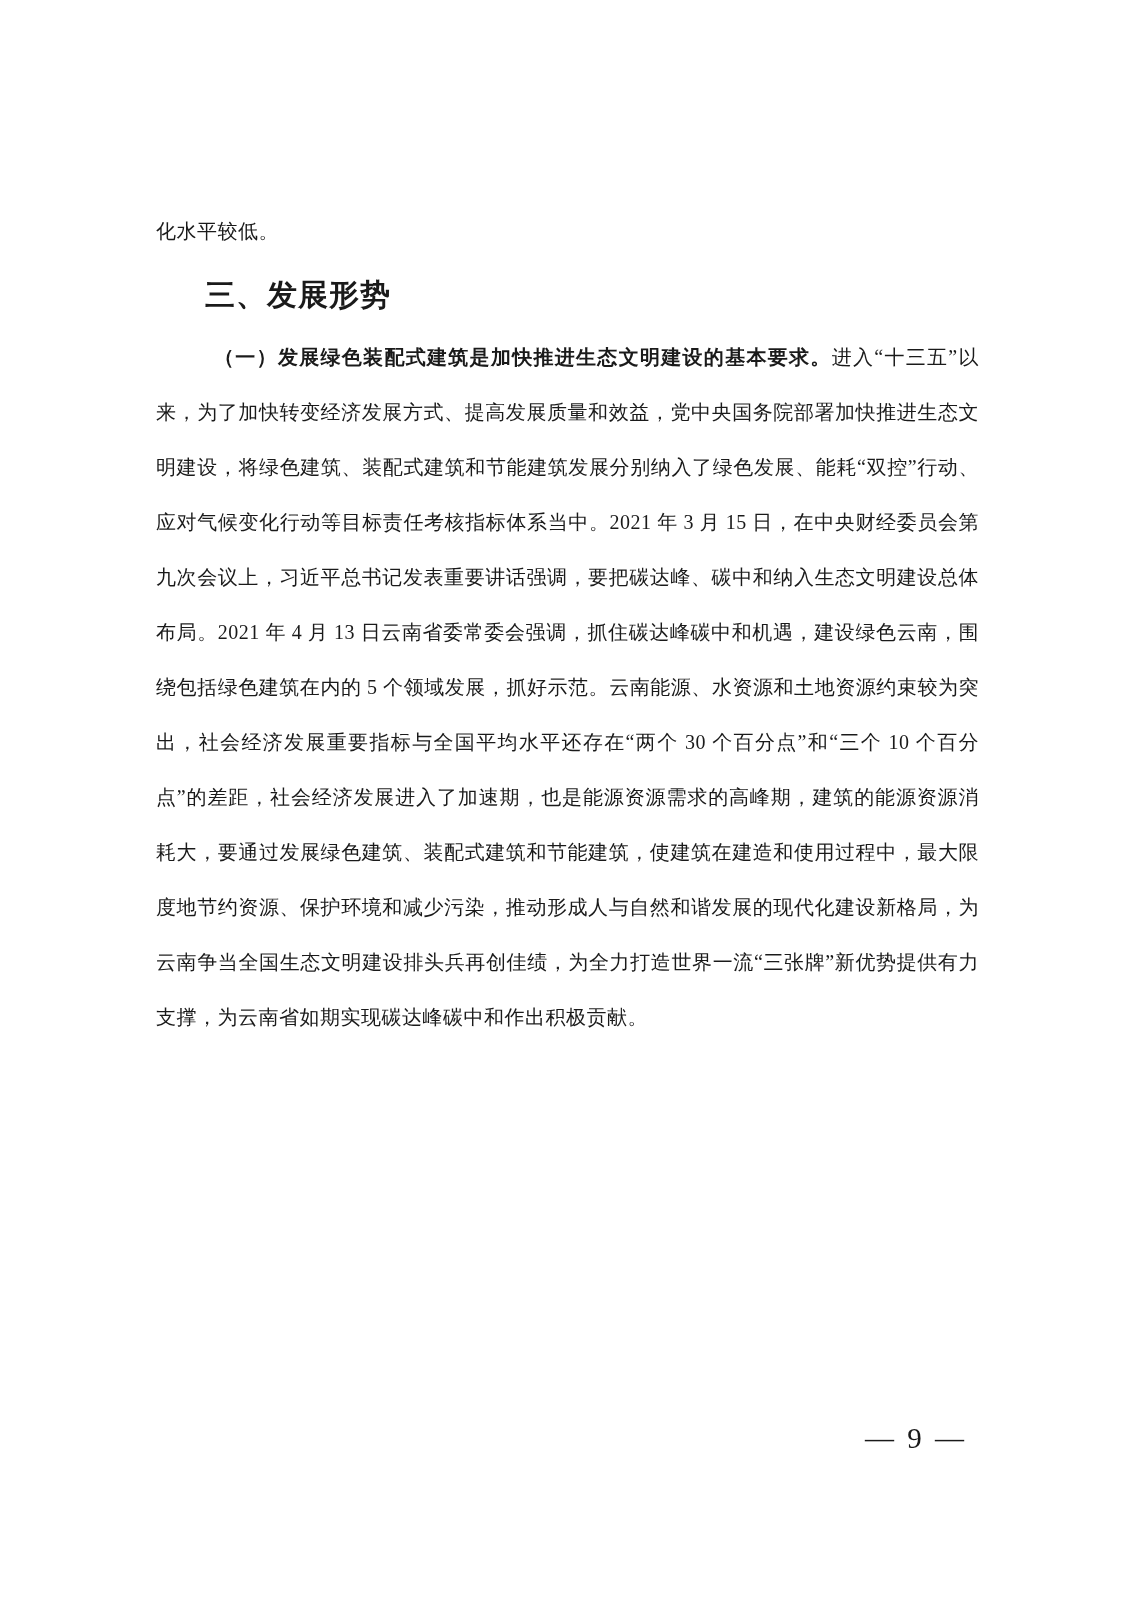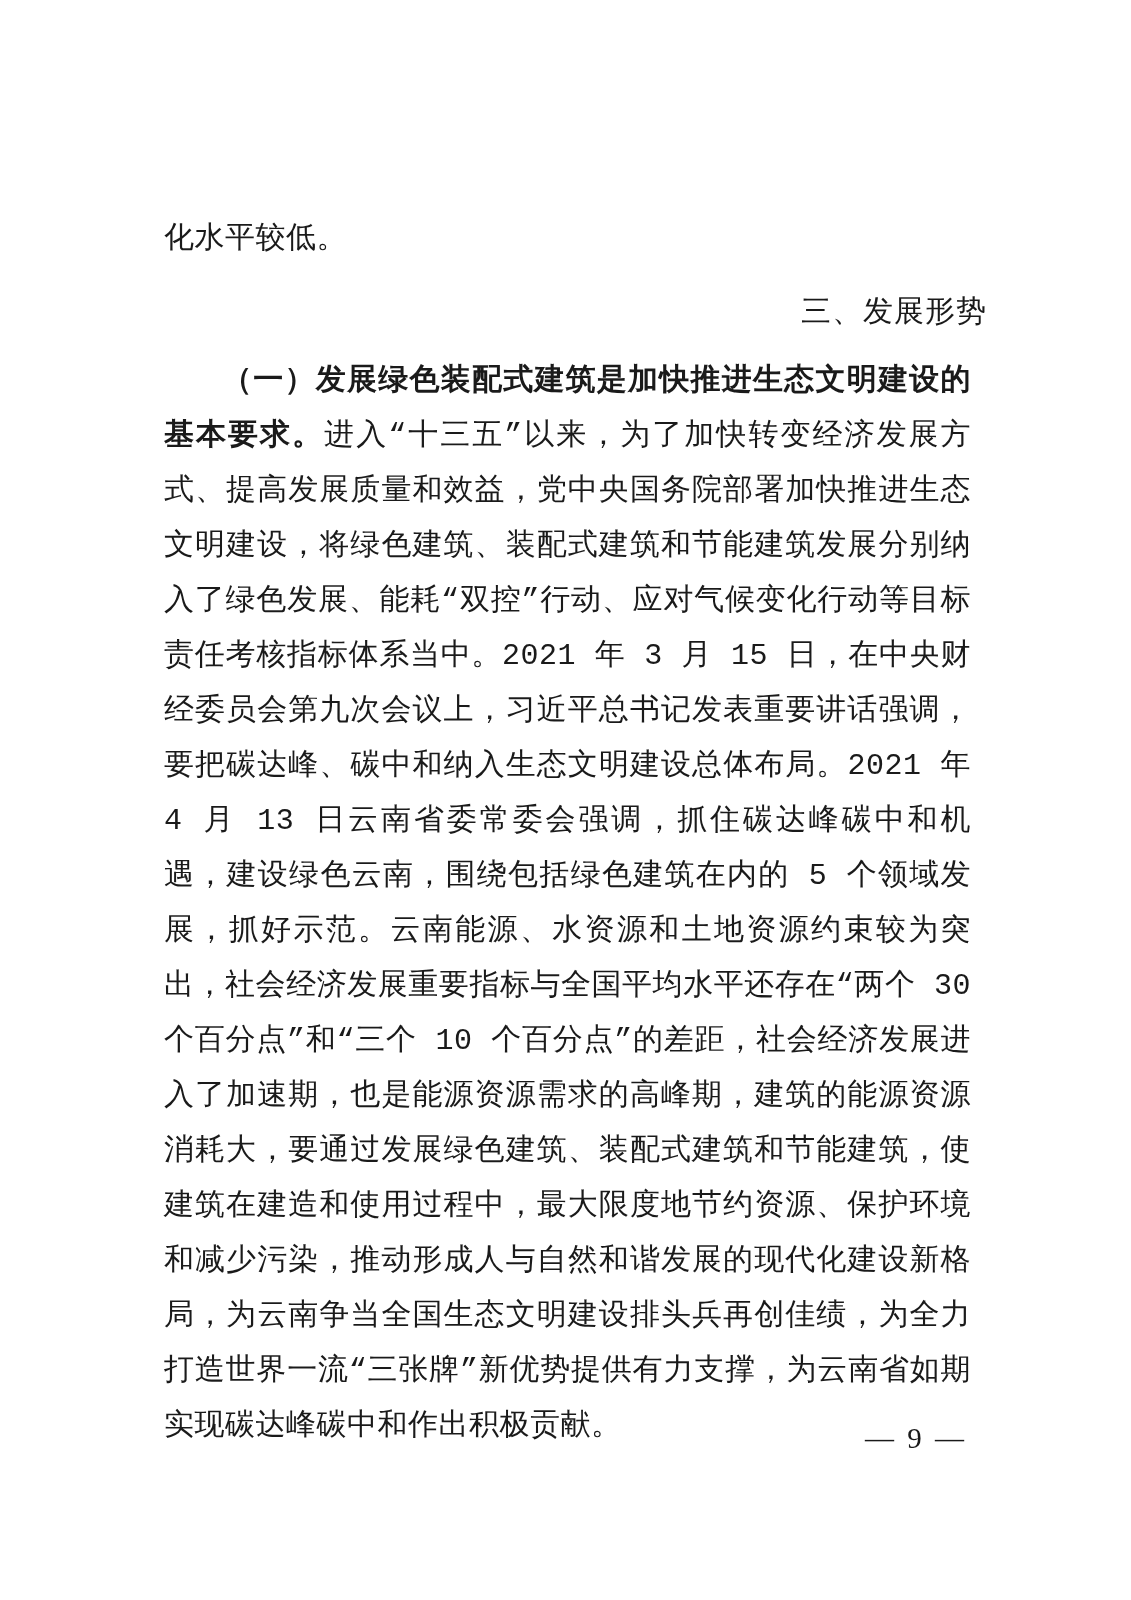--- a/index.html
+++ b/index.html
@@ -19,39 +19,37 @@
     left: 0; top: 0;
     width: 1131px;
     height: 1600px;
     box-sizing: border-box;
     padding: 196px 144px 0 148px;
     background: #ffffff;
     overflow: hidden;
   }
   .cont-line,
   .para {
-    margin: 16px;
-    font-size: 30px;
+    margin: 8px;
+    font-size: 20px;
     line-height: 55px;
     text-align: justify;
     letter-spacing: 0.5px;
-    font-family: Liberation Mono, monospace;
   }
   .para {
     text-indent: 58px;
   }
   .section-heading {
     margin: 0;
     font-family: "Liberation Sans", "DejaVu Sans", sans-serif;
-    font-weight: 400;
+    font-weight: 700;
     font-size: 30px;
     line-height: 55px;
     text-indent: 57px;
     letter-spacing: 1px;
-    text-align: right;
   }
   .lead {
     font-weight: 700;
   }
   .page-number {
     position: absolute;
     top: 1418px;
     right: 164px;
     font-size: 29px;
     line-height: 40px;

